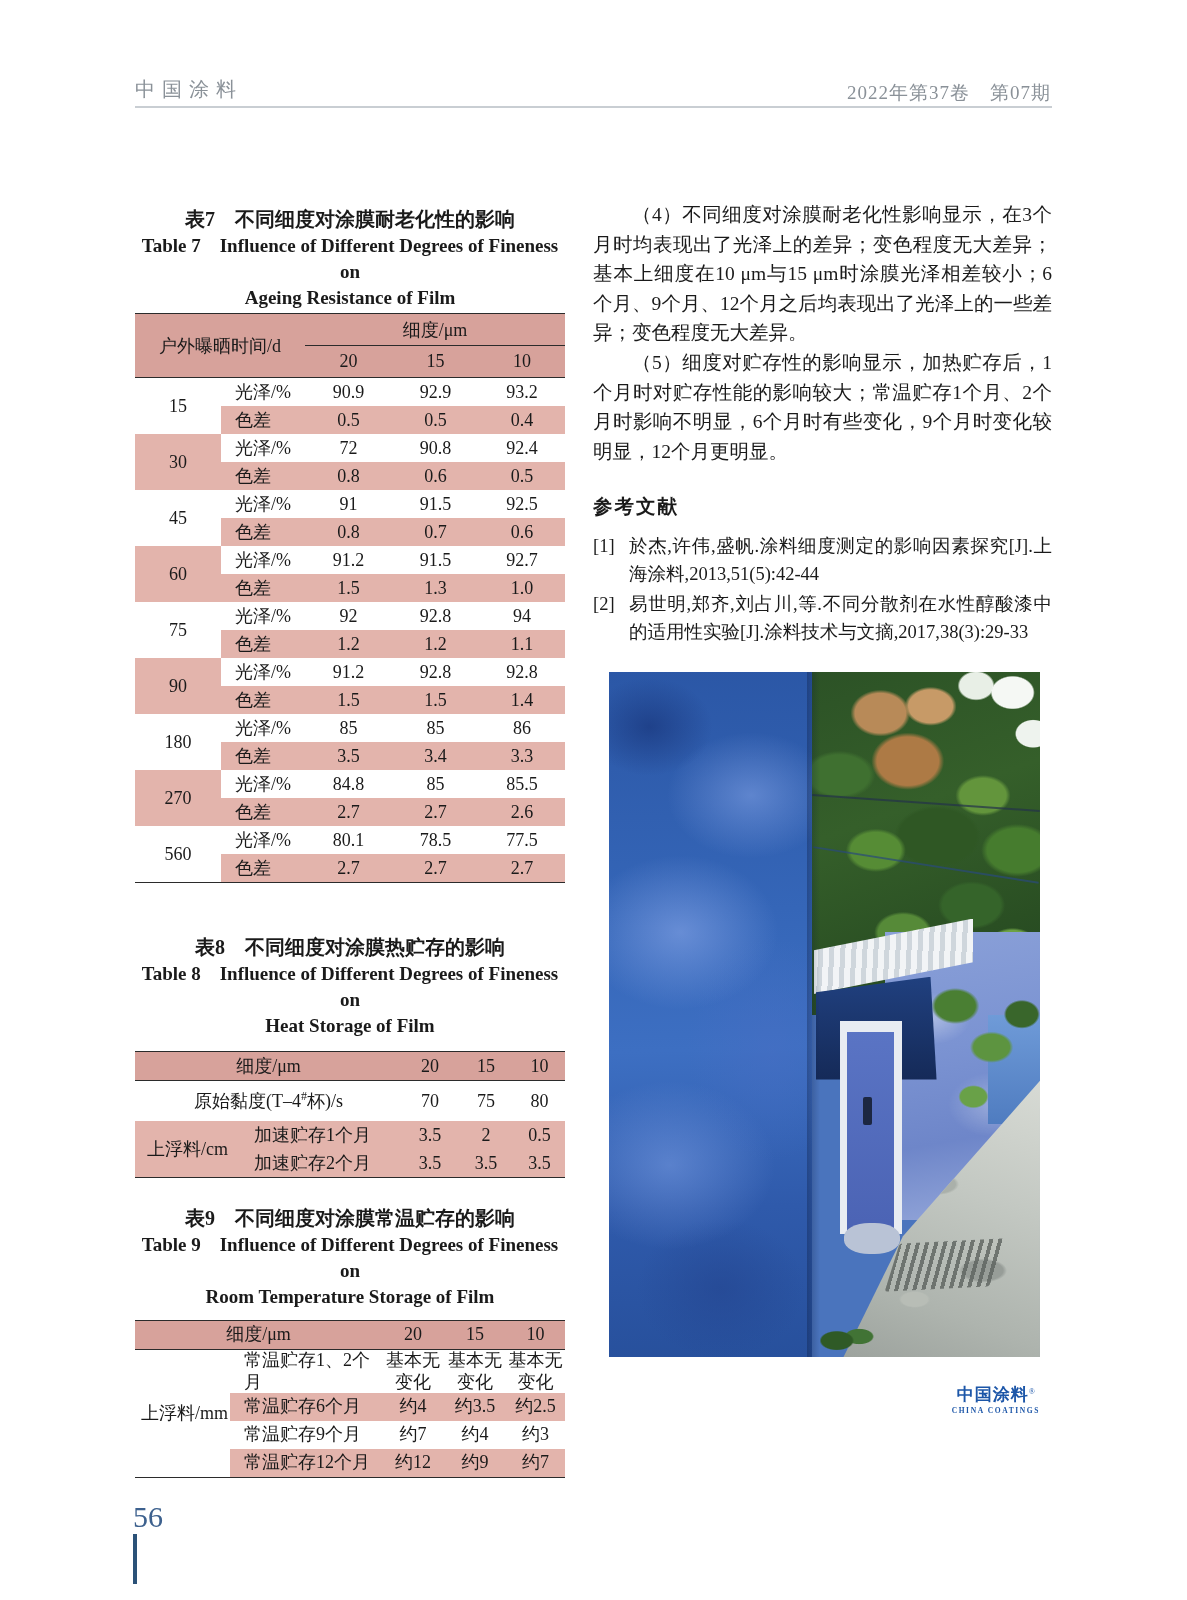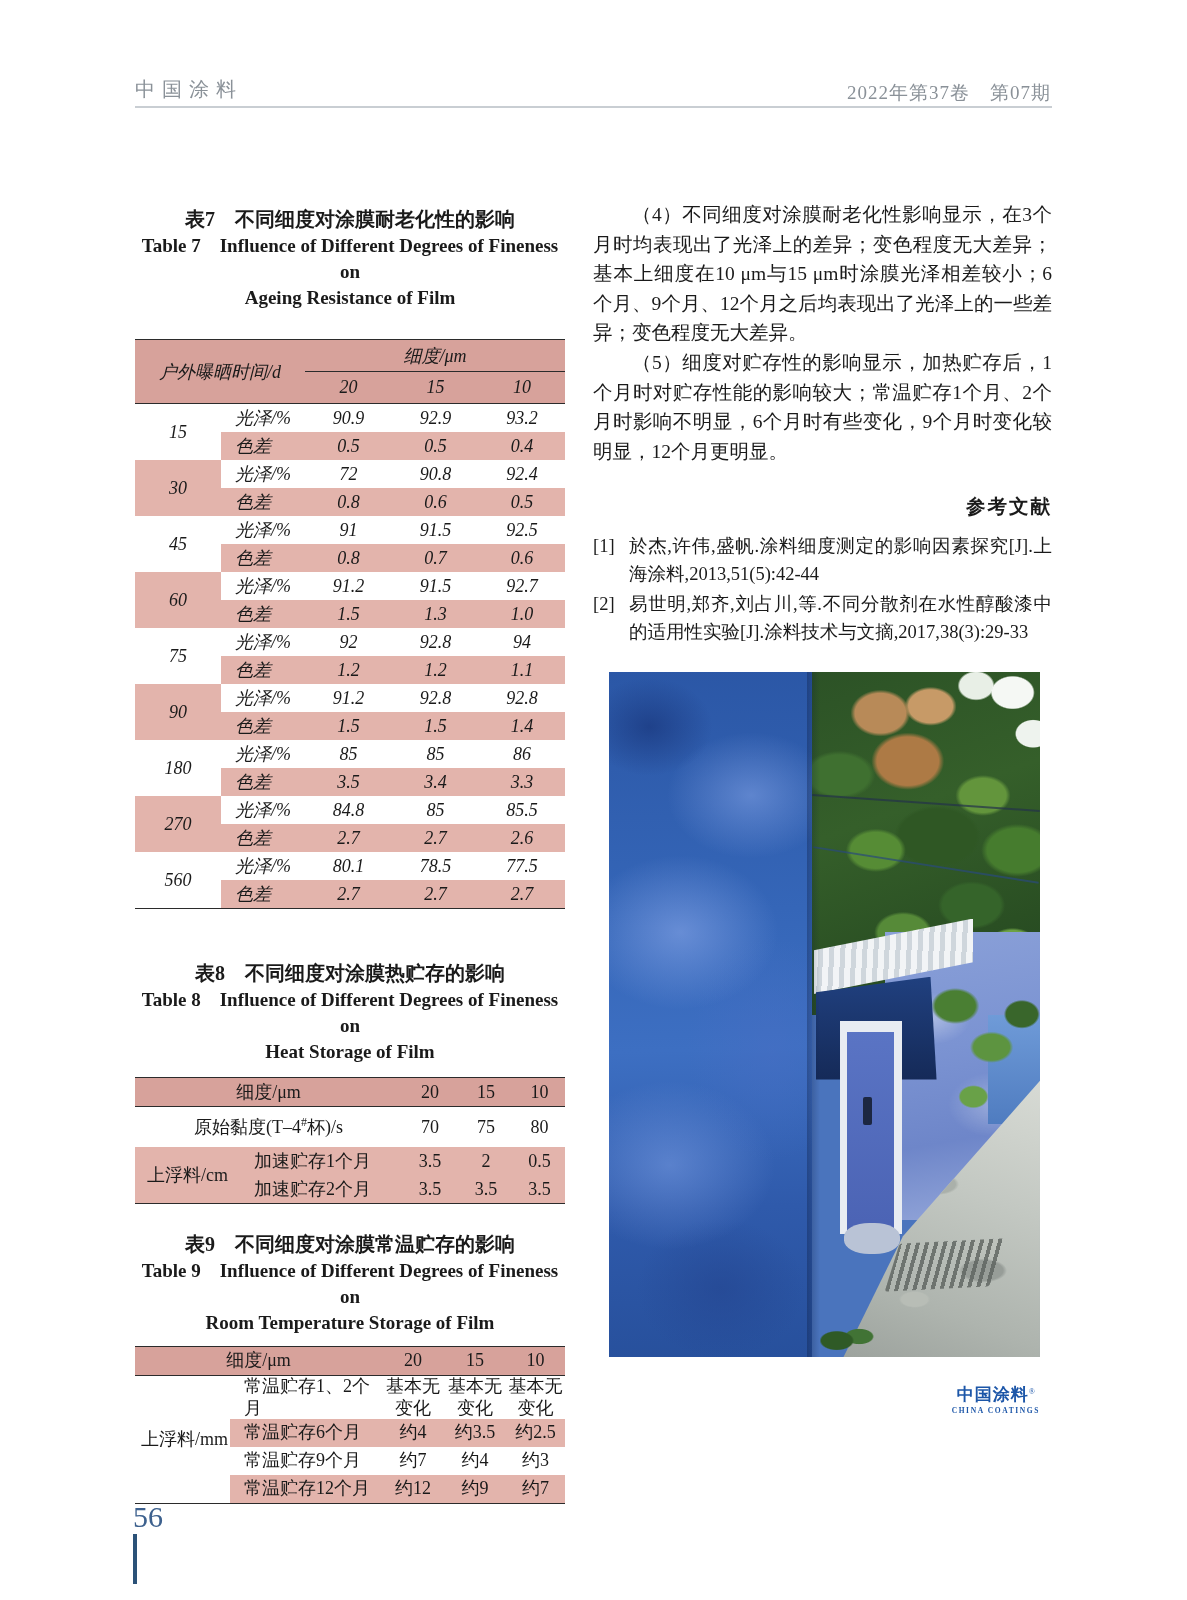--- a/index.html
+++ b/index.html
@@ -18,21 +18,21 @@
   
   .tbl-title{text-align:center;font-weight:bold;}
   .tbl-title .zh{font-size:20px;line-height:28px;}
   .tbl-title .en{font-size:19px;line-height:26px;}
 
   
   table.t{border-collapse:collapse;table-layout:fixed;width:430px;font-size:18px;}
   table.t td,table.t th{padding:0;text-align:center;font-weight:normal;vertical-align:middle;}
   .pinkcell{background:#e3b4ac;}
 
-  #t7{margin-top:28px;border-top:1.5px solid #2b2b2b;border-bottom:1.5px solid #2b2b2b;font-style:italic;}
+  #t7{margin-top:2px;border-top:1.5px solid #2b2b2b;border-bottom:1.5px solid #2b2b2b;}
   #t7 thead{border-bottom:1px solid #2b2b2b;}
   #t7 thead th{background:#d7a29b;height:31px;font-size:18px;}
   #t7 th.grp{border-bottom:1px solid #2b2b2b;}
   #t7 tbody td{height:28px;}
   #t7 td.metric{text-align:left;padding-left:14px;}
 
   #t8,#t9{border-top:1.5px solid #2b2b2b;border-bottom:1.5px solid #2b2b2b;}
   #t8{margin-top:12px;}
   #t9{margin-top:10px;}
   #t8 td{height:28px;}
@@ -43,21 +43,21 @@
   #t8 td.sub,#t9 td.sub{text-align:left;padding-left:14px;}
   #t9 td.group{text-align:left;padding-left:6px;}
   #t9 td{line-height:1.2;}
   sup.s{font-size:12px;}
 
   .gap-t8{margin-top:50px;}
   .gap-t9{margin-top:26px;}
 
   
   .para{font-size:19.5px;line-height:29.6px;text-align:justify;text-indent:2em;margin:0;}
-  .ref-head{font-size:19.5px;font-weight:bold;text-align:right;letter-spacing:2px;margin:27px 0 13px 0;}
+  .ref-head{font-size:19.5px;font-weight:bold;text-align:left;letter-spacing:2px;margin:27px 0 13px 0;}
   .ref{display:flex;font-size:18.5px;line-height:27.5px;margin-bottom:3px;}
   .ref .num{width:36px;flex:none;}
   .ref .txt{flex:1;text-align:justify;}
 
   
   .photo{position:absolute;left:609px;top:672px;width:431px;height:685px;background:#4a74bd;overflow:hidden;}
   .photo div{position:absolute;}
   .ph-left{left:0;top:0;width:47%;height:100%;
     background:
       radial-gradient(90px 70px at 20% 8%, rgba(25,55,125,.7), transparent 70%),

